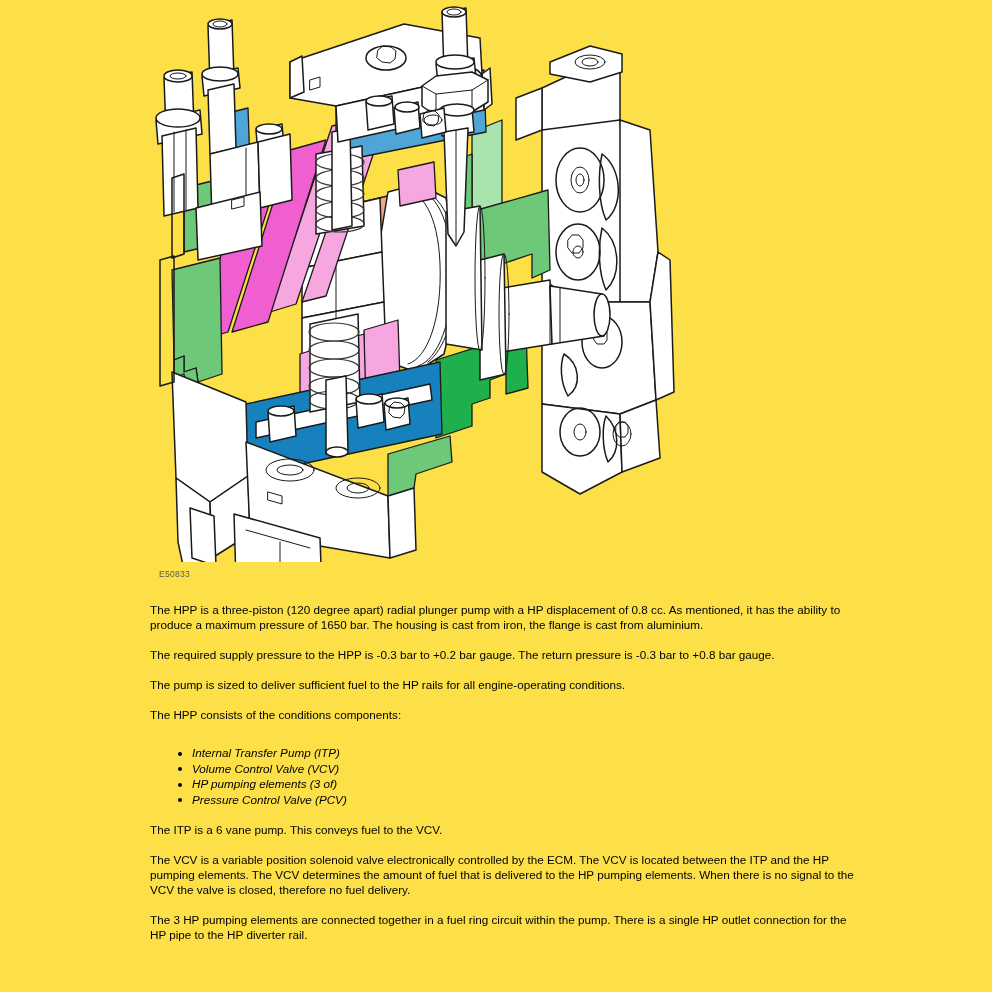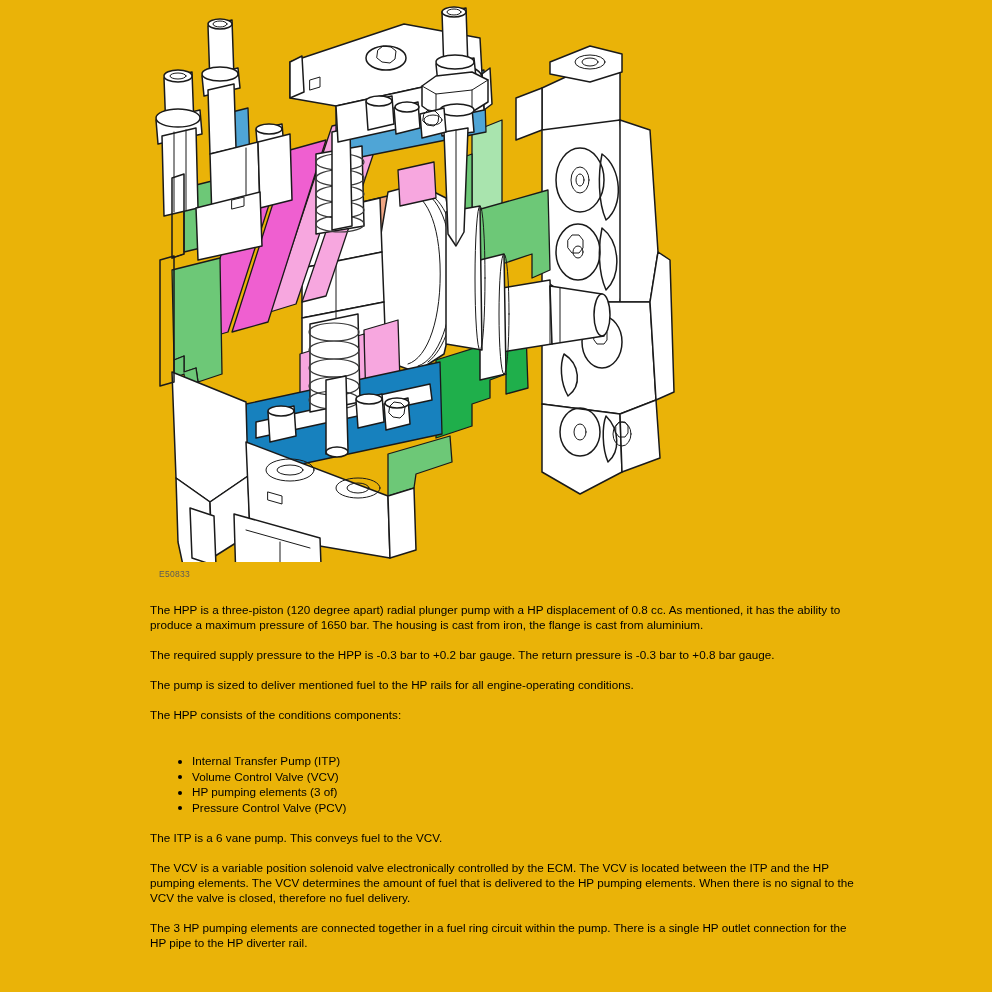--- a/index.html
+++ b/index.html
@@ -13,21 +13,21 @@
     height: 992px;
     overflow: hidden;
     font-family: "Liberation Sans", sans-serif;
     color: #000000;
     position: relative;
   }
   .page {
     position: relative;
     width: 992px;
     height: 992px;
-    background: #eab308;
+    background: #fde047;
   }
 
   
   .figure-block {
     position: absolute;
     left: 0;
     top: 0;
     width: 992px;
     height: 590px;
   }
@@ -59,23 +59,24 @@
   }
   p.para {
     margin: 0 0 15px 2px;
     font-size: 11.7px;
     line-height: 15px;
     font-family: "Liberation Sans", sans-serif;
     color: #000000;
     text-align: left;
   }
   ul.component-list {
-    margin: 8px 0 15px 0;
+    margin: 0 0 15px 0;
     padding: 0;
     list-style: none;
+    font-style: italic;
   }
   ul.component-list li {
     position: relative;
     margin: 0 0 1px 0;
     padding-left: 44px;
     font-size: 11.7px;
     line-height: 14.6px;
     font-family: "Liberation Sans", sans-serif;
     color: #000000;
   }
@@ -333,21 +334,21 @@
     <div class="figure-id">E50833</div>
   </div>
 
   <div class="body-text">
 
     <p class="para">The HPP is a three-piston (120 degree apart) radial plunger pump with a HP displacement of 0.8 cc. As mentioned, it has the ability to produce a maximum pressure of 1650 bar. The housing is cast from iron, the flange is cast from aluminium.</p>
 
 
     <p class="para">The required supply pressure to the HPP is -0.3 bar to +0.2 bar gauge. The return pressure is -0.3 bar to +0.8 bar gauge.</p>
 
-    <p class="para">The pump is sized to deliver mentioned fuel to the HP rails for all engine-operating conditions.</p>
+    <p class="para">The pump is sized to deliver sufficient fuel to the HP rails for all engine-operating conditions.</p>
 
     <p class="para">The HPP consists of the conditions components:</p>
 
     <div class="list-spacer-top"></div>
 
     <ul class="component-list">
       <li>
         <span class="bullet-dot"></span>
         <span>Internal Transfer Pump (ITP)</span>
       </li>

